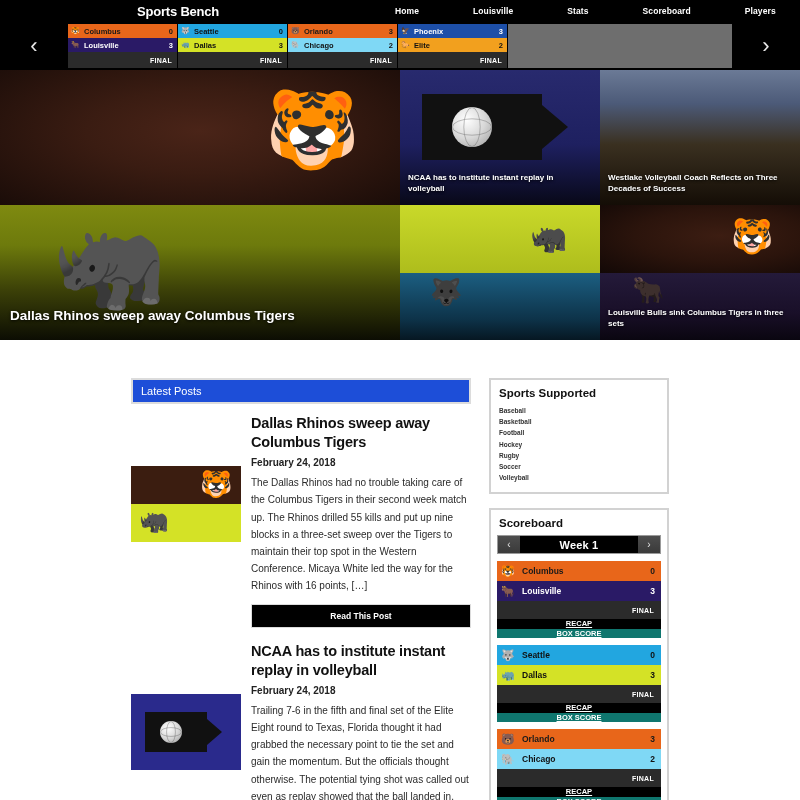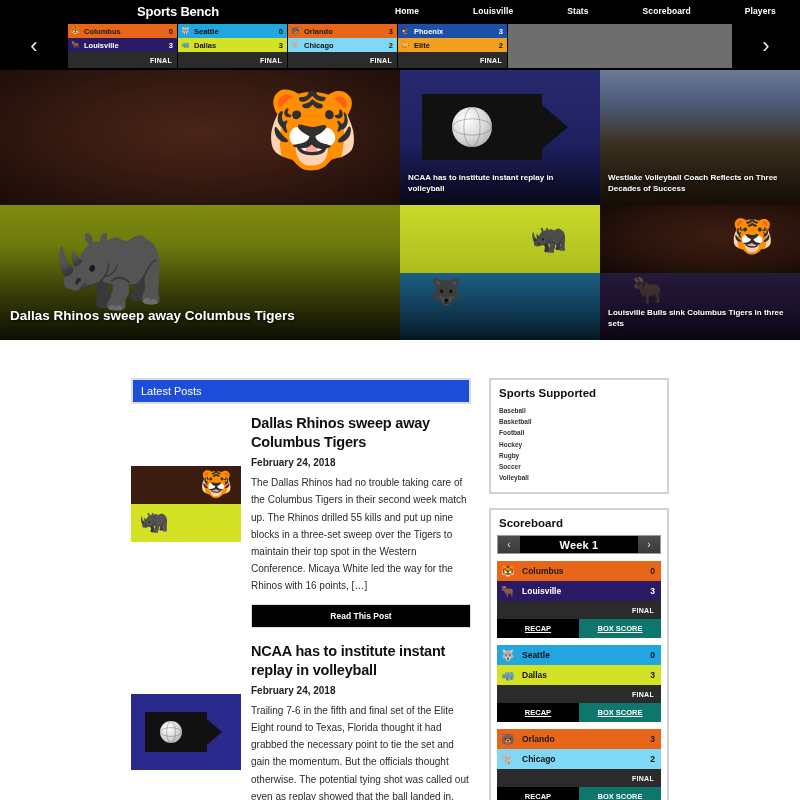--- a/index.html
+++ b/index.html
@@ -327,21 +327,21 @@
   .gc-status {
     background: #2b2b2b;
     color: #fff;
     font-size: 7px;
     font-weight: bold;
     height: 18px;
     display: flex; align-items: center; justify-content: flex-end;
     padding-right: 7px;
     letter-spacing: 0.3px;
   }
-  .gc-links { display: flex; height: 19px; }
+  .gc-links { display: flex; height: 19px; flex-direction: column; }
   .gc-link {
     flex: 1 1 50%;
     display: flex; align-items: center; justify-content: center;
     font-size: 7.5px;
     font-weight: bold;
     color: #fff;
     text-decoration: underline;
   }
   .gc-link.recap { background: #000; }
   .gc-link.box { background: #0f766e; }

